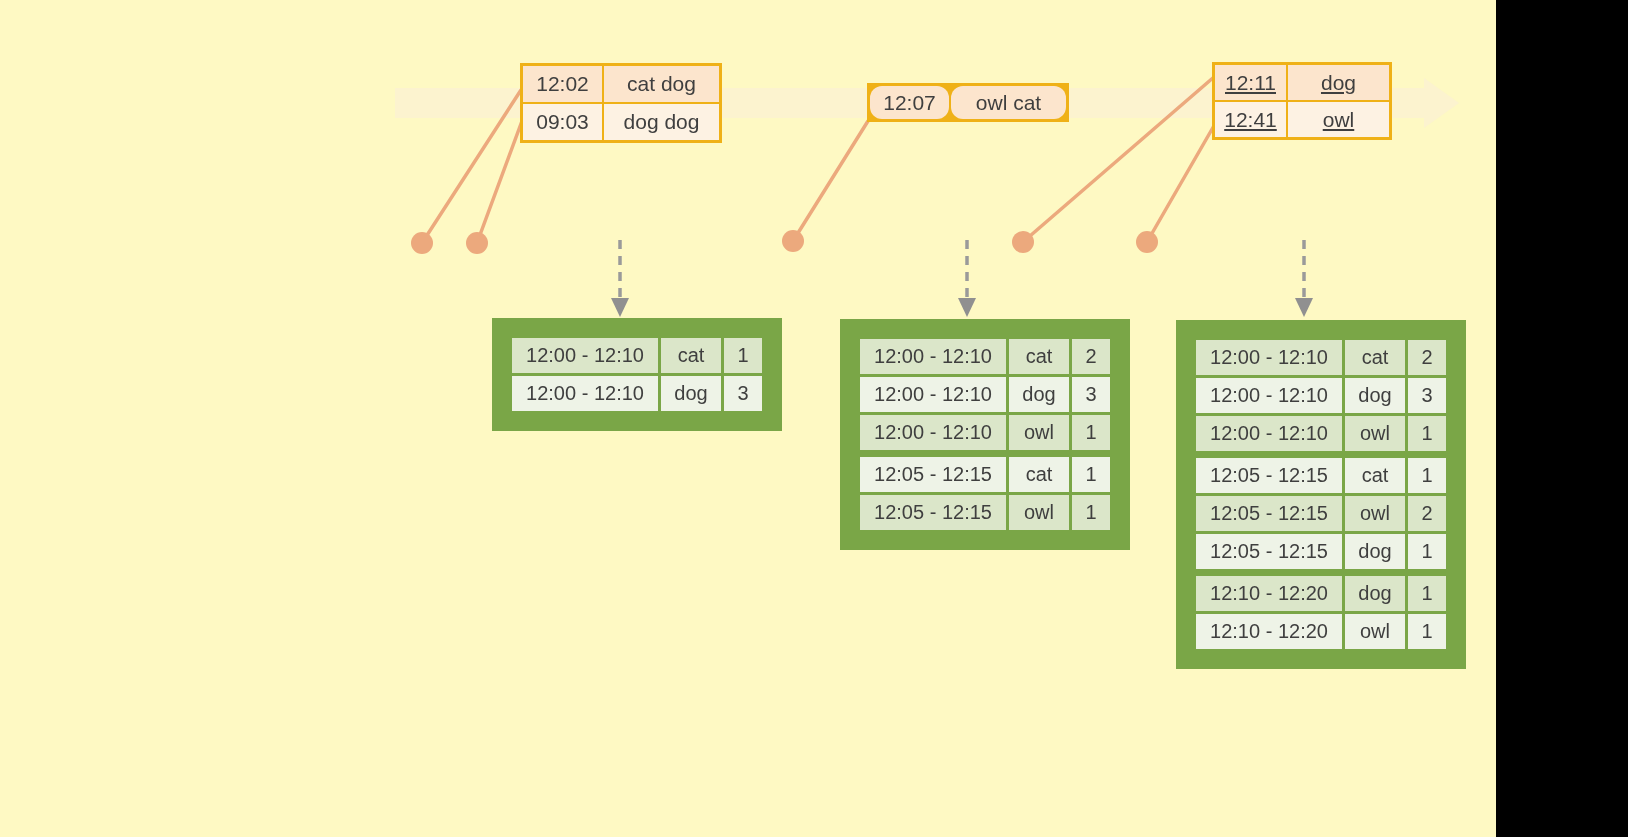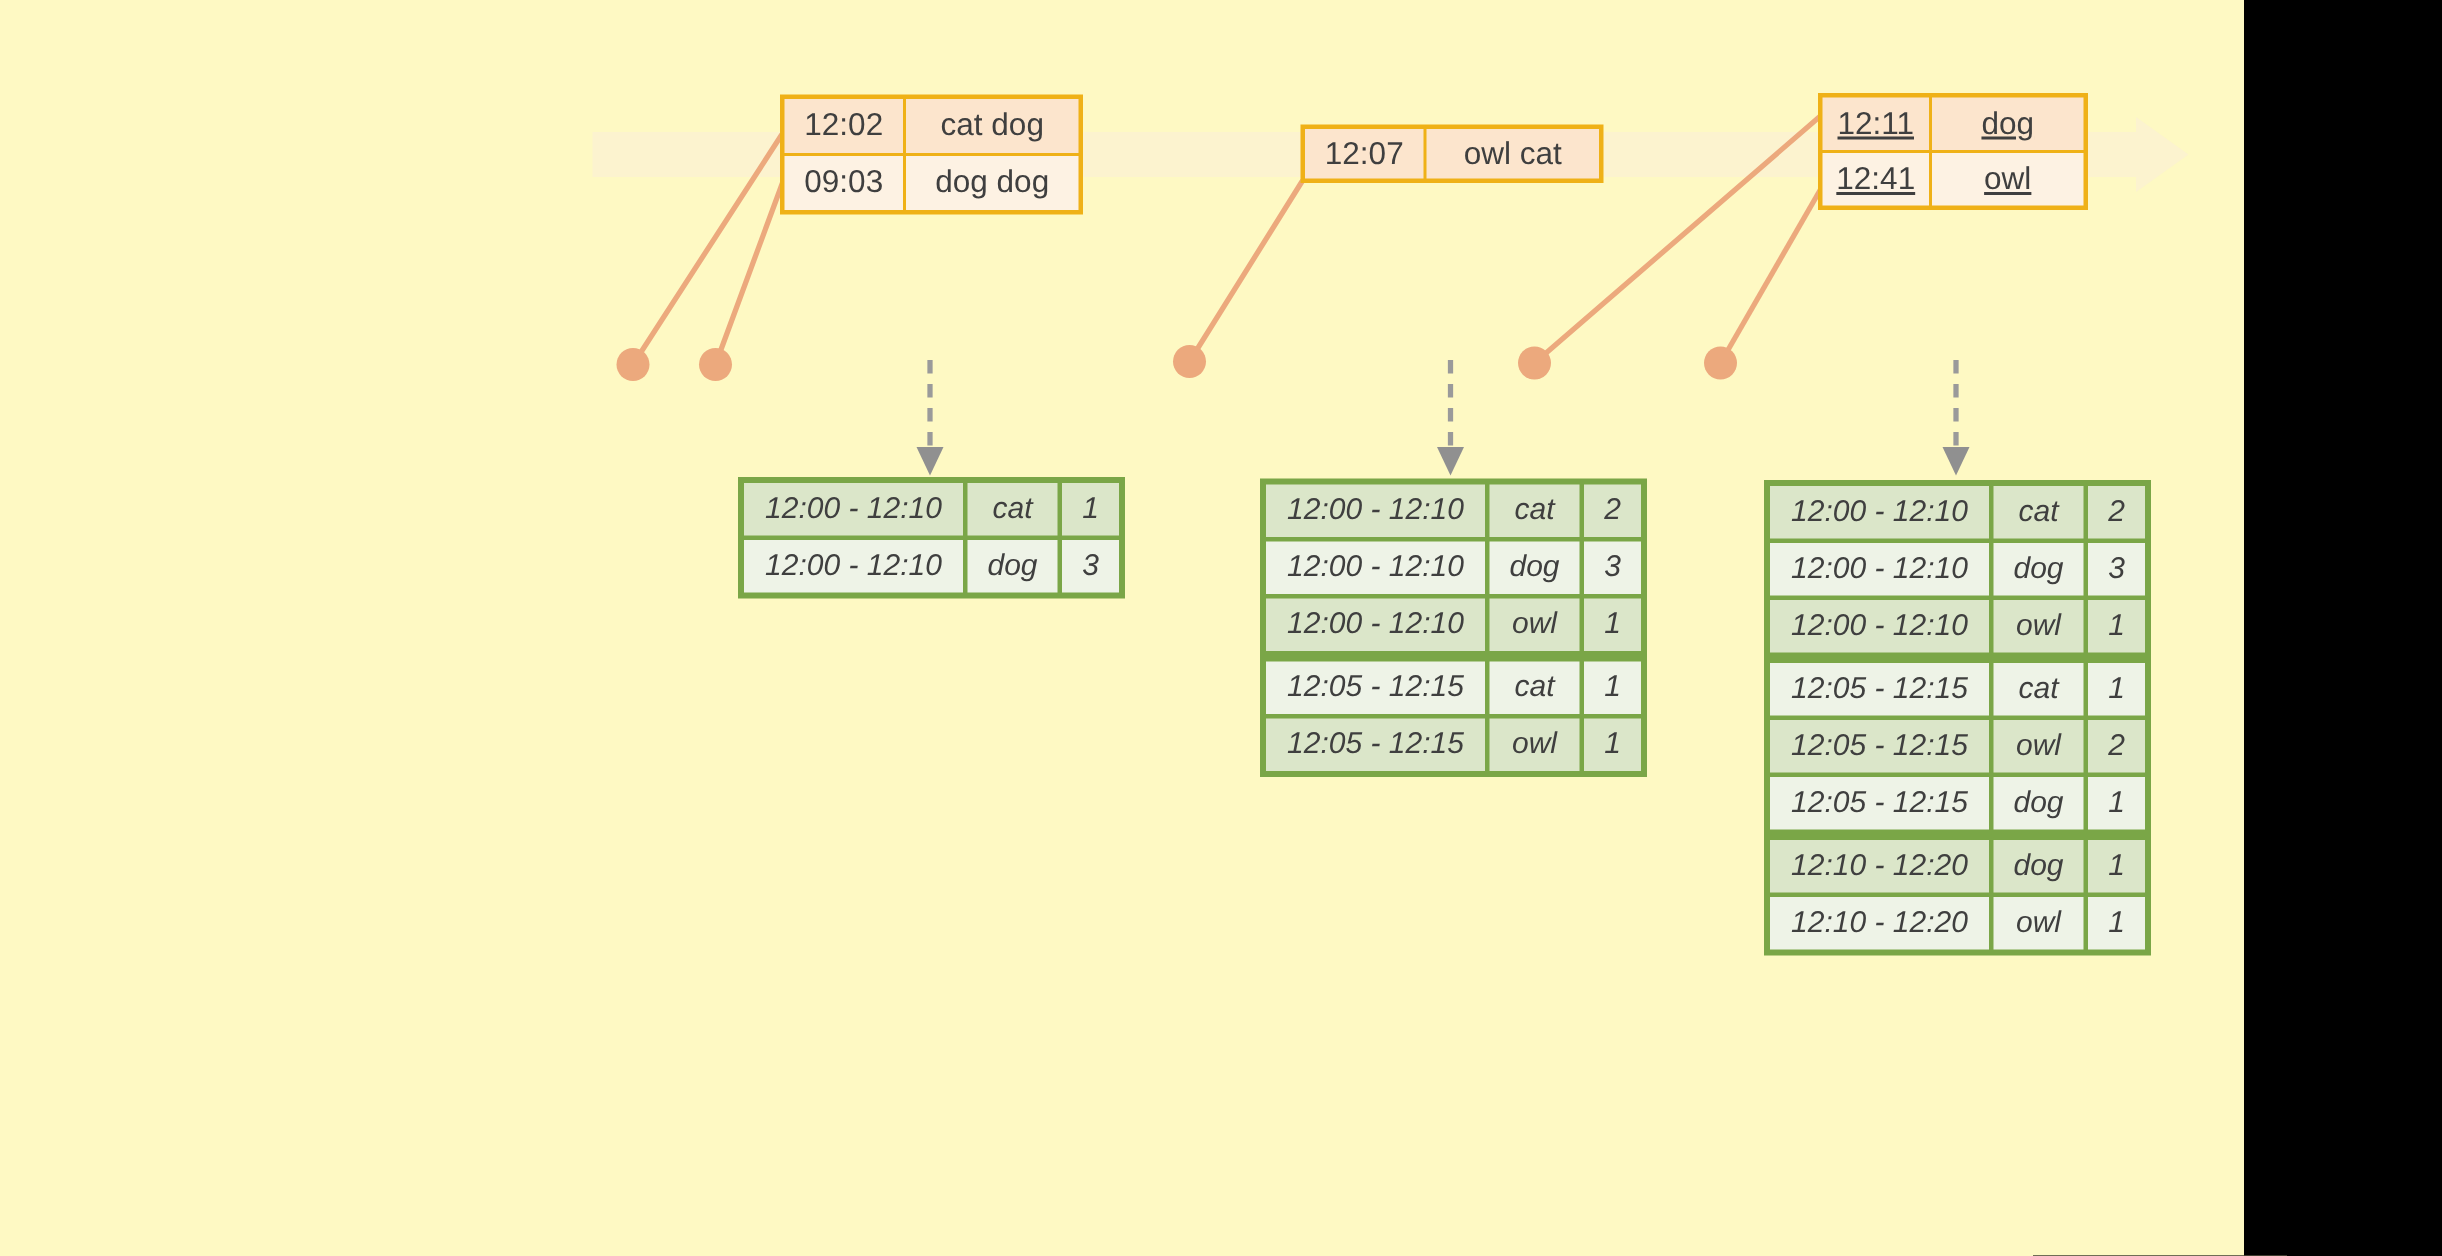--- a/index.html
+++ b/index.html
@@ -9,26 +9,26 @@
   }
   .band{position:absolute;left:395px;top:88px;width:1029px;height:30px;background:#fcf3cf;}
   .overlay{position:absolute;left:0;top:0;width:1628px;height:837px;pointer-events:none;}
 
   
   .etable{position:absolute;background:#efb117;padding:3px;display:flex;flex-direction:column;gap:2px;}
   .erow{display:grid;grid-template-columns:79px 115px;gap:2px;}
   .etable.small .erow{grid-template-columns:71px 101px;text-decoration:underline;}
   .ecell{height:36px;display:flex;align-items:center;justify-content:center;font-size:21px;}
   .etable.small .ecell{height:35px;}
-  .etable.single .ecell{height:33px;}
+  .etable.single .ecell{height:33px;border-radius:12px;}
   .edark{background:#fce5cd;}
   .elight{background:#fdf2e3;}
 
   
-  .rtable{position:absolute;background:#7aa647;padding:4px;display:flex;flex-direction:column;gap:3px;font-style:italic;}
+  .rtable{position:absolute;background:#7aa647;padding:20px;display:flex;flex-direction:column;gap:3px;}
   .rrow{display:grid;grid-template-columns:146px 60px 38px;gap:3px;}
   .rrow.group{margin-top:4px;}
   .rcell{height:35px;display:flex;align-items:center;justify-content:center;font-size:20px;}
   .rdark{background:#dbe6c9;}
   .rlight{background:#eef3e7;}
 </style>
 </head>
 <body>
 
 <div class="stage">

